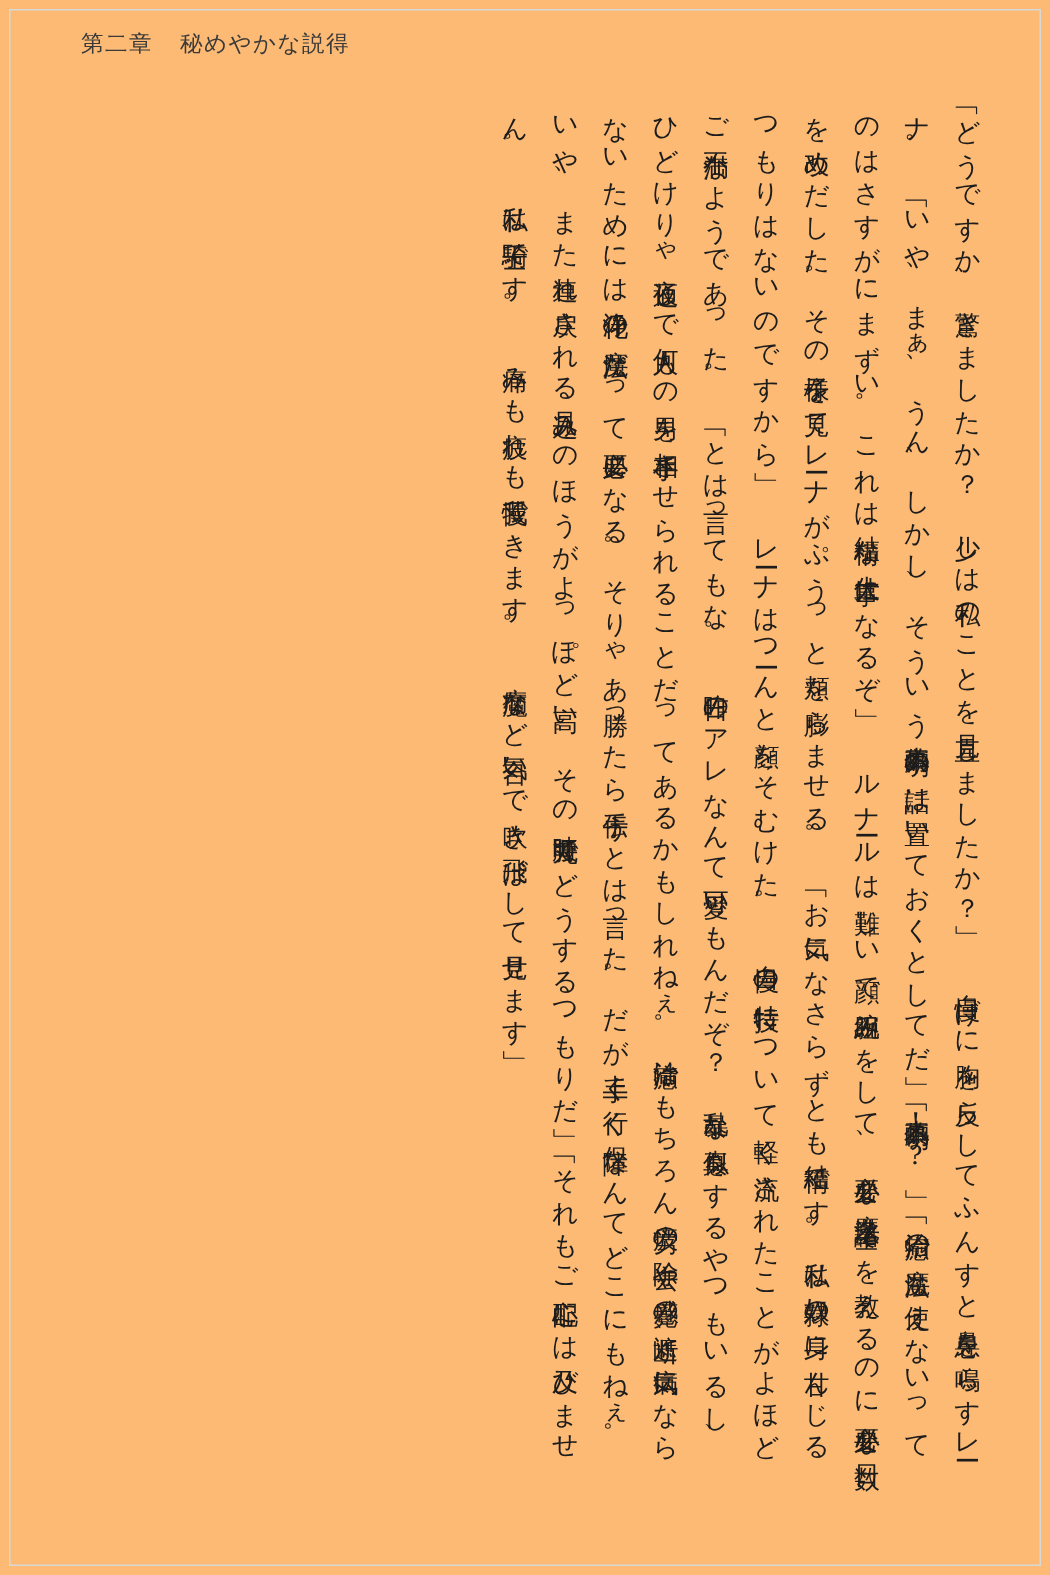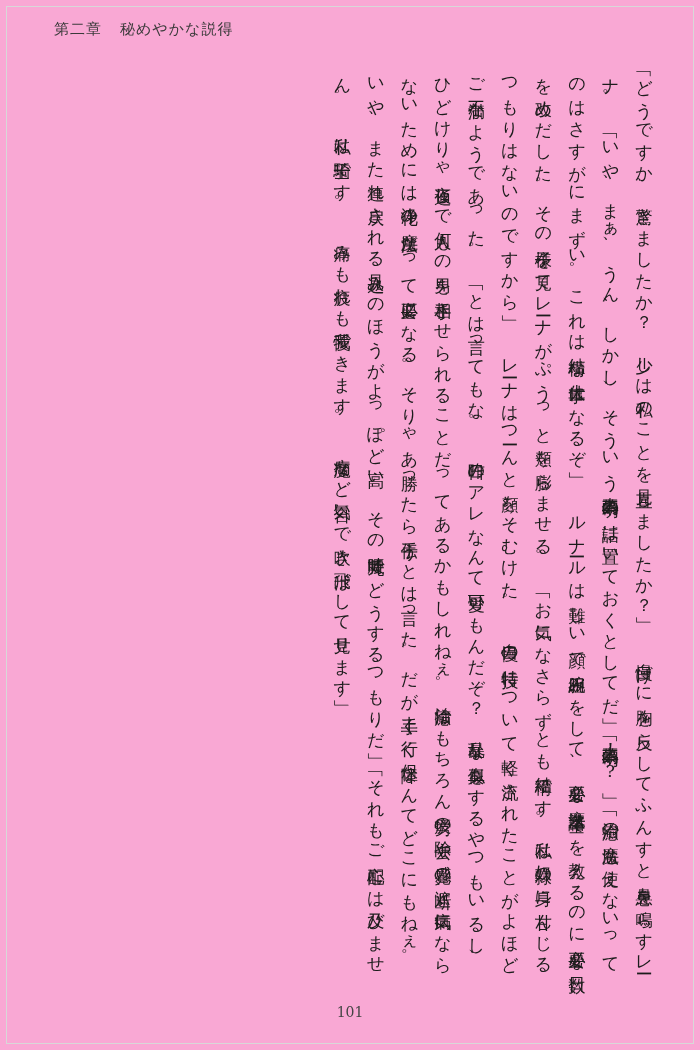--- a/index.html
+++ b/index.html
@@ -12,21 +12,21 @@
     height: 1050px;
     overflow: hidden;
     font-family: "DejaVu Serif", "Liberation Serif", serif;
     color: #1a1a1a;
   }
 
   #page {
     position: relative;
     width: 700px;
     height: 1050px;
-    background: #f9a8d4;
+    background: #fdba74;
     box-sizing: border-box;
   }
 
   
   #page-frame {
     position: absolute;
     left: 6px;
     top: 6px;
     right: 6px;
     bottom: 6px;
@@ -98,15 +98,14 @@
 「いや、まぁ、うん、しかし、そういう真偽不明の話は置いておくとしてだ」
 「真偽不明!?」
 「治癒の魔法も使えないってのはさすがにまずい。これは結構な大仕事になるぞ」
 　ルナールは難しい顔で腕組みをして、必要な魔法諸々全てを教えるのに必要な日数を改めだした。その様子を見てレーナがぷうっと頬を膨らませる。
 「お気になさらずとも結構です。私は奴隷の身に甘んじるつもりはないのですから」
 　レーナはつーんと顔をそむけた。　自慢の特技について軽く流されたことがよほどご不満なようであった。
 「とは言ってもな。　昨日のアレなんて可愛いもんだぞ？　乱暴な真似をするやつもいるし、ひどけりゃ夜通しで何人もの男を相手させられることだってあるかもしれねぇ。治癒はもちろん疲労の除去や感覚の遮断、病気にならないためには浄化の魔法だって必要になる。そりゃあ勝ったら手伝うとは言った。だが上手く行く保障なんてどこにもねぇ。いや、また連れ戻される見込みのほうがよっぽど高い。その時丸腰でどうするつもりだ」
 「それもご心配には及びません。　私は騎士です。　痛みも疲れも我慢できます。　病魔など気合いで吹き飛ばして見せます」</p>
   </div>
 
-  <div id="folio">101</div>
 
 </div>
 
 </body></html>

